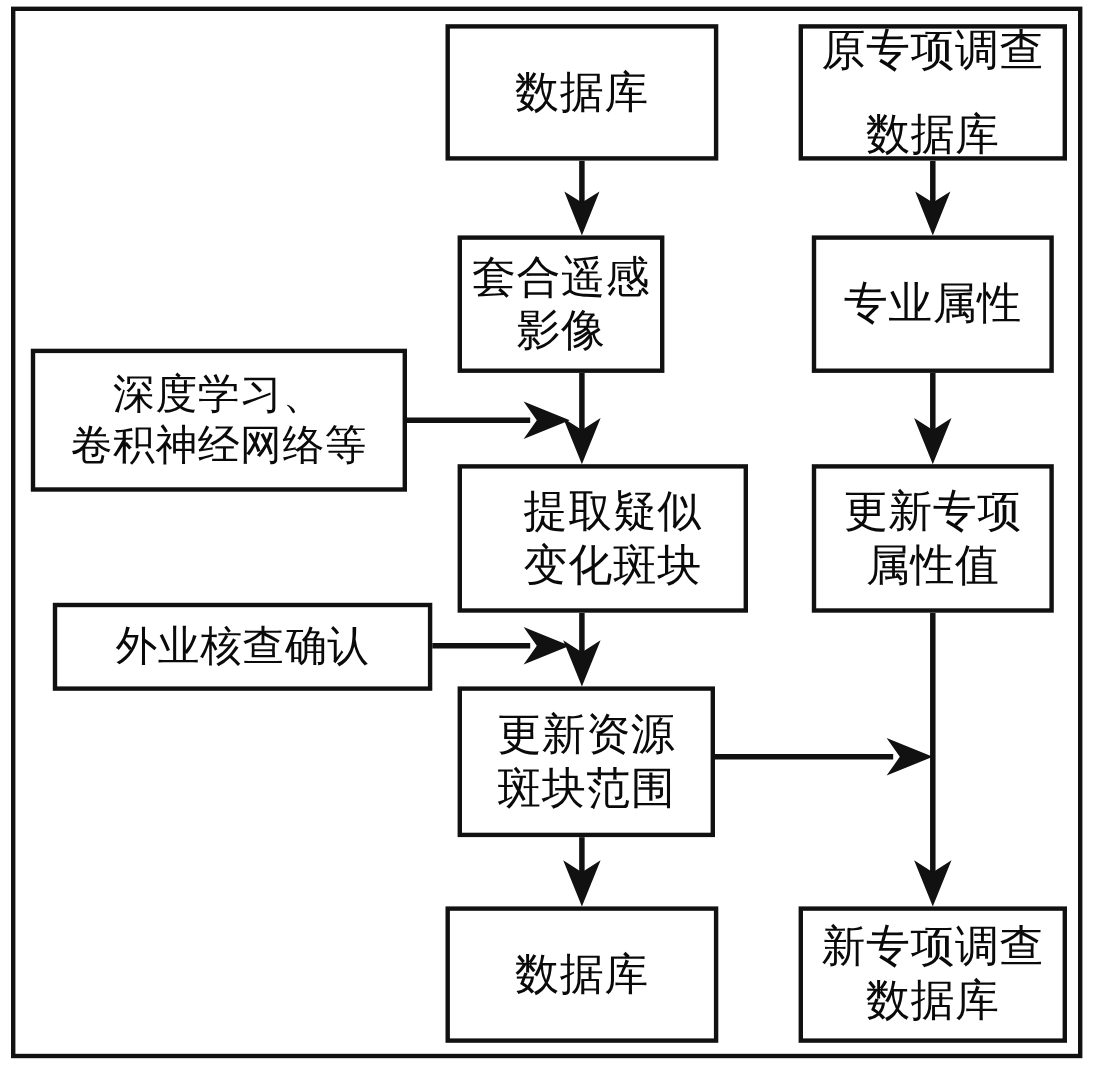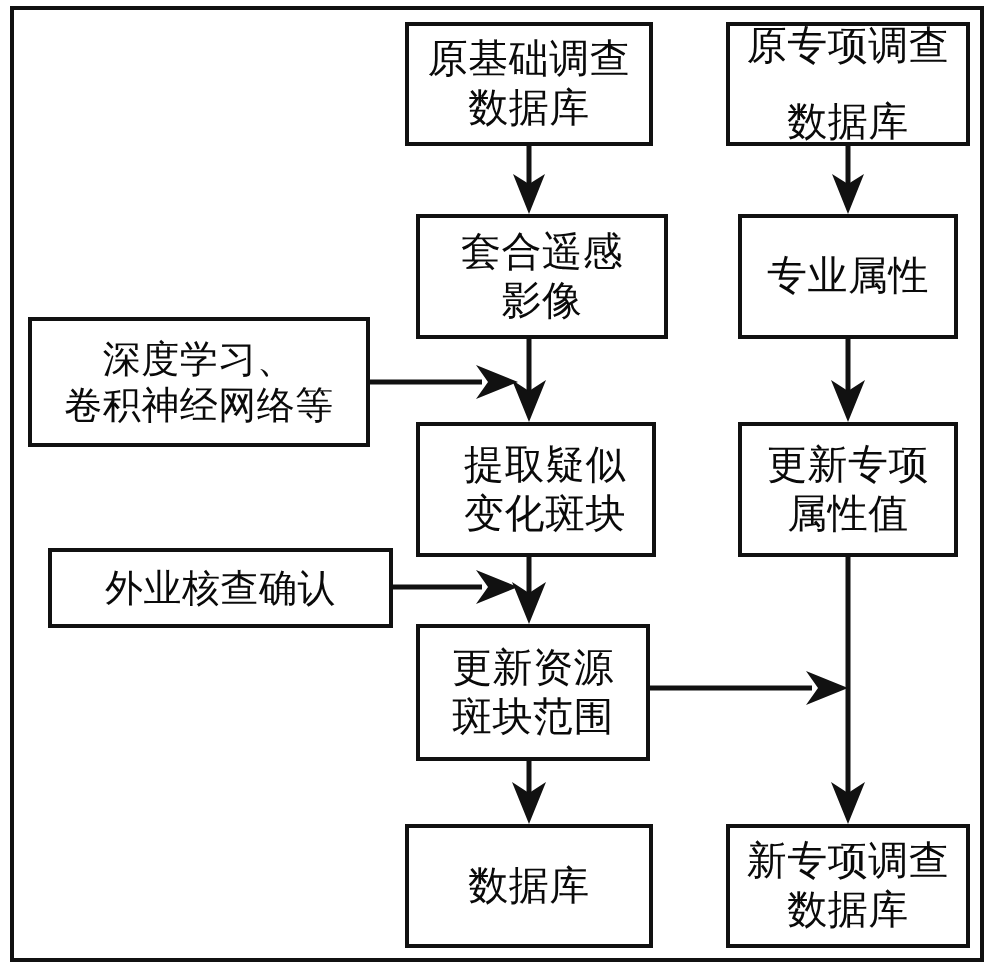--- a/index.html
+++ b/index.html
@@ -112,44 +112,43 @@
       <polygon class="head" points="848,688 806,671 818,688 806,705"></polygon>
     </g>
 
     <g>
       <line x1="848" y1="557" x2="848" y2="800"></line>
       <polygon class="head" points="848,824 831,782 848,793 865,782"></polygon>
     </g>
   </svg>
 
   <div class="node" style="left:405px; top:22px; width:248px; height:124px;">
-    <span class="ln">原基础调查</span>
     <span class="ln">数据库</span>
   </div>
 
   <div class="node" style="left:726px; top:22px; width:244px; height:124px;gap:27px;">
     <span class="ln">原专项调查</span>
     <span class="ln">数据库</span>
   </div>
 
-  <div class="node" style="left:416px; top:214px; width:252px; height:125px;">
+  <div class="node" style="left:416px; top:214px; width:188px; height:125px;">
     <span class="ln">套合遥感</span>
     <span class="ln">影像</span>
   </div>
 
   <div class="node" style="left:738px; top:214px; width:220px; height:125px;">
     <span class="ln">专业属性</span>
   </div>
 
   <div class="node" style="left:28px; top:317px; width:342px; height:130px; font-size:38px;">
     <span class="ln">深度学习、</span>
     <span class="ln">卷积神经网络等</span>
   </div>
 
-  <div class="node" style="left:416px; top:422px; width:240px; height:135px;padding-left:18px;">
+  <div class="node" style="left:416px; top:422px; width:264px; height:135px;padding-left:18px;">
     <span class="ln">提取疑似</span>
     <span class="ln">变化斑块</span>
   </div>
 
   <div class="node" style="left:738px; top:422px; width:220px; height:135px;">
     <span class="ln">更新专项</span>
     <span class="ln">属性值</span>
   </div>
 
   <div class="node" style="left:48px; top:548px; width:345px; height:80px; font-size:38px;">

